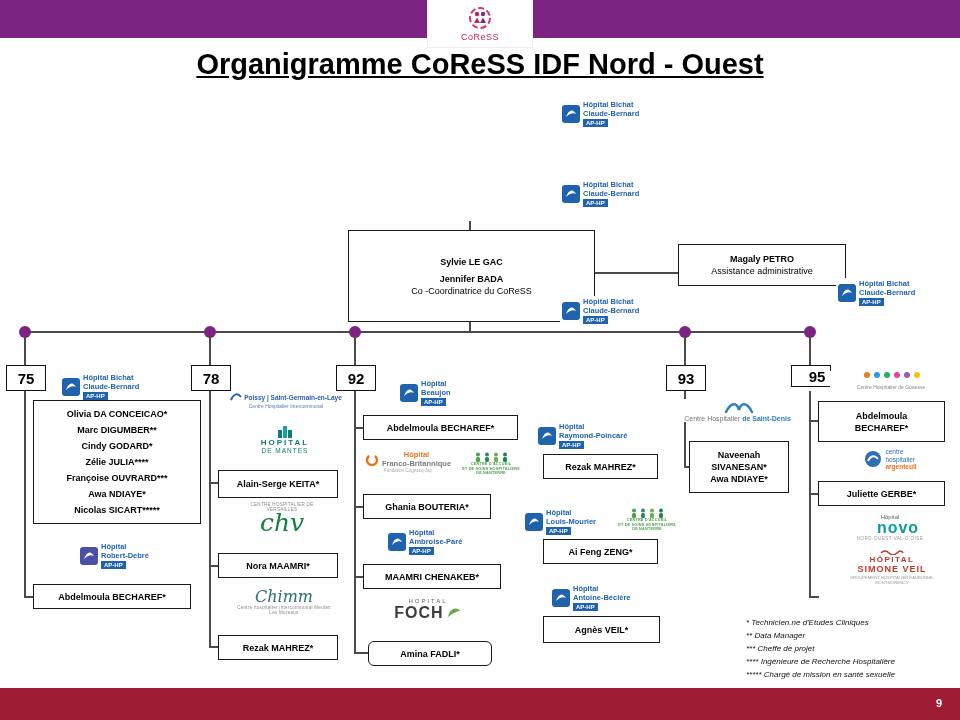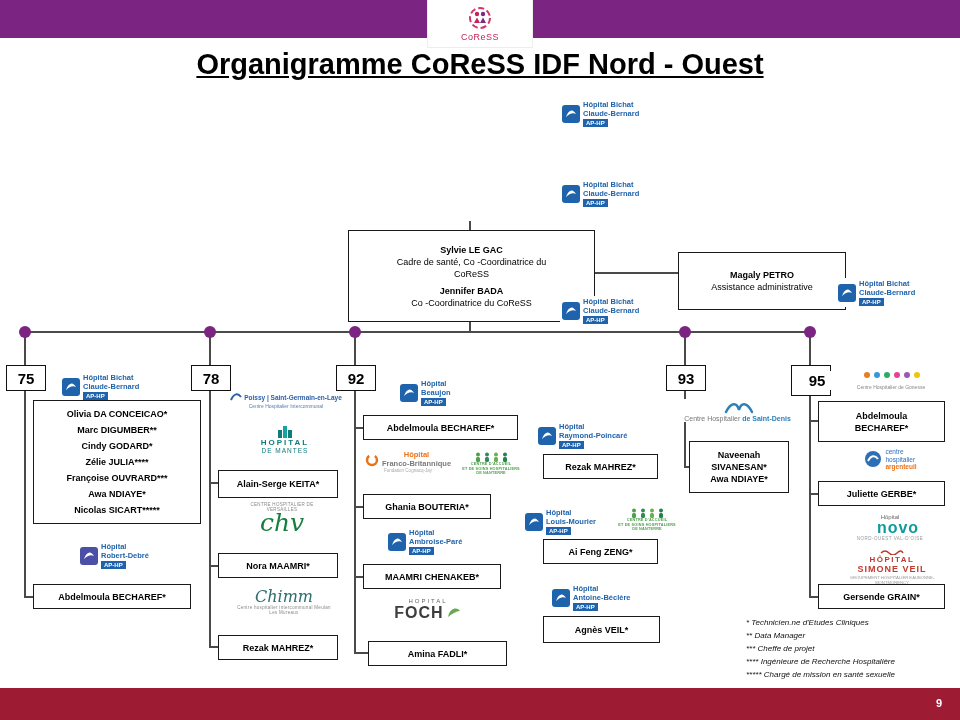--- a/index.html
+++ b/index.html
@@ -127,27 +127,26 @@
 
   <div class="dot" style="left:19px;top:326px;"></div>
   <div class="dot" style="left:204px;top:326px;"></div>
   <div class="dot" style="left:349px;top:326px;"></div>
   <div class="dot" style="left:679px;top:326px;"></div>
   <div class="dot" style="left:804px;top:326px;"></div>
 
 
   <div class="obox" style="left:348px;top:230px;width:247px;height:92px;">
     <div class="nm">Sylvie LE GAC</div>
-    <div class="rl w175">Cadre de santé, Co -Coordinatrice du CoReSS</div>
     <div class="gap" style="height:5px;"></div>
     <div class="nm">Jennifer BADA</div>
     <div class="rl">Co -Coordinatrice du CoReSS</div>
   </div>
 
-  <div class="obox" style="left:678px;top:252px;width:168px;height:58px;">
+  <div class="obox" style="left:678px;top:244px;width:168px;height:42px;">
     <div class="nm">Magaly PETRO</div>
     <div class="rl">Assistance administrative</div>
   </div>
 
   <div class="aphp" style="left:560px;top:99px;">
     <svg width="18" height="18" viewBox="0 0 18 18">
         <rect width="18" height="18" rx="3" fill="#1F63AC"></rect>
         <path d="M4 12 C7 4,11 4,14 9 C11 7,7 9,4 12 Z" fill="#fff"></path>
       </svg>
     <div class="aphp-lines">
@@ -195,21 +194,21 @@
     </div>
   <div class="dept" style="left:191px;top:365px;width:40px;height:26px;">
       <span>78</span>
     </div>
   <div class="dept" style="left:336px;top:365px;width:40px;height:26px;">
       <span>92</span>
     </div>
   <div class="dept" style="left:666px;top:365px;width:40px;height:26px;">
       <span>93</span>
     </div>
-  <div class="dept" style="left:791px;top:365px;width:40px;height:31px;padding-left:12px;">
+  <div class="dept" style="left:791px;top:365px;width:40px;height:22px;padding-left:12px;">
       <span>95</span>
     </div>
 
   <div class="aphp" style="left:60px;top:372px;">
     <svg width="18" height="18" viewBox="0 0 18 18">
         <rect width="18" height="18" rx="3" fill="#1F63AC"></rect>
         <path d="M4 12 C7 4,11 4,14 9 C11 7,7 9,4 12 Z" fill="#fff"></path>
       </svg>
     <div class="aphp-lines">
         <div class="al">Hôpital Bichat</div>
@@ -339,21 +338,21 @@
   </div>
   <div class="mini" style="left:382px;top:598px;width:92px;">
     <div class="foch-l1">HOPITAL</div>
     <div class="foch-row">
       <span class="foch-l2">FOCH</span>
       <svg width="16" height="16" viewBox="0 0 16 16">
           <path d="M2 13 C4 3,12 3,14 7 C10 7,6 10,2 13 Z" fill="#6AA84F"></path>
         </svg>
     </div>
   </div>
-  <div class="obox" style="left:368px;top:641px;width:139px;height:25px;">
+  <div class="obox" style="left:368px;top:641px;width:124px;height:25px;border-radius:6px;">
     <div class="nm">Amina FADLI*</div>
   </div>
 
   <div class="aphp" style="left:536px;top:421px;">
     <svg width="18" height="18" viewBox="0 0 18 18">
         <rect width="18" height="18" rx="3" fill="#1F63AC"></rect>
         <path d="M4 12 C7 4,11 4,14 9 C11 7,7 9,4 12 Z" fill="#fff"></path>
       </svg>
     <div class="aphp-lines">
         <div class="al">Hôpital</div>
@@ -460,23 +459,20 @@
     <div class="novo-cap">NORD-OUEST VAL-D'OISE</div>
   </div>
   <div class="mini" style="left:838px;top:549px;width:108px;">
     <svg width="24" height="6" viewBox="0 0 24 6">
         <path d="M1 4 Q5 0,9 4 T17 4 T23 4" stroke="#C0392B" stroke-width="1.5" fill="none"></path>
       </svg>
     <div class="sv-l1">HÔPITAL</div>
     <div class="sv-l2">SIMONE VEIL</div>
     <div class="sv-cap">GROUPEMENT HOSPITALIER EAUBONNE-MONTMORENCY</div>
   </div>
-  <div class="obox" style="left:818px;top:584px;width:127px;height:25px;">
-    <div class="nm">Gersende GRAIN*</div>
-  </div>
 
   <div class="fn">
     <div>* Technicien.ne d'Etudes Cliniques</div>
     <div>** Data Manager</div>
     <div>*** Cheffe de projet</div>
     <div>**** Ingénieure de Recherche Hospitalière</div>
     <div>***** Chargé de mission en santé sexuelle</div>
   </div>
 
 </div>

